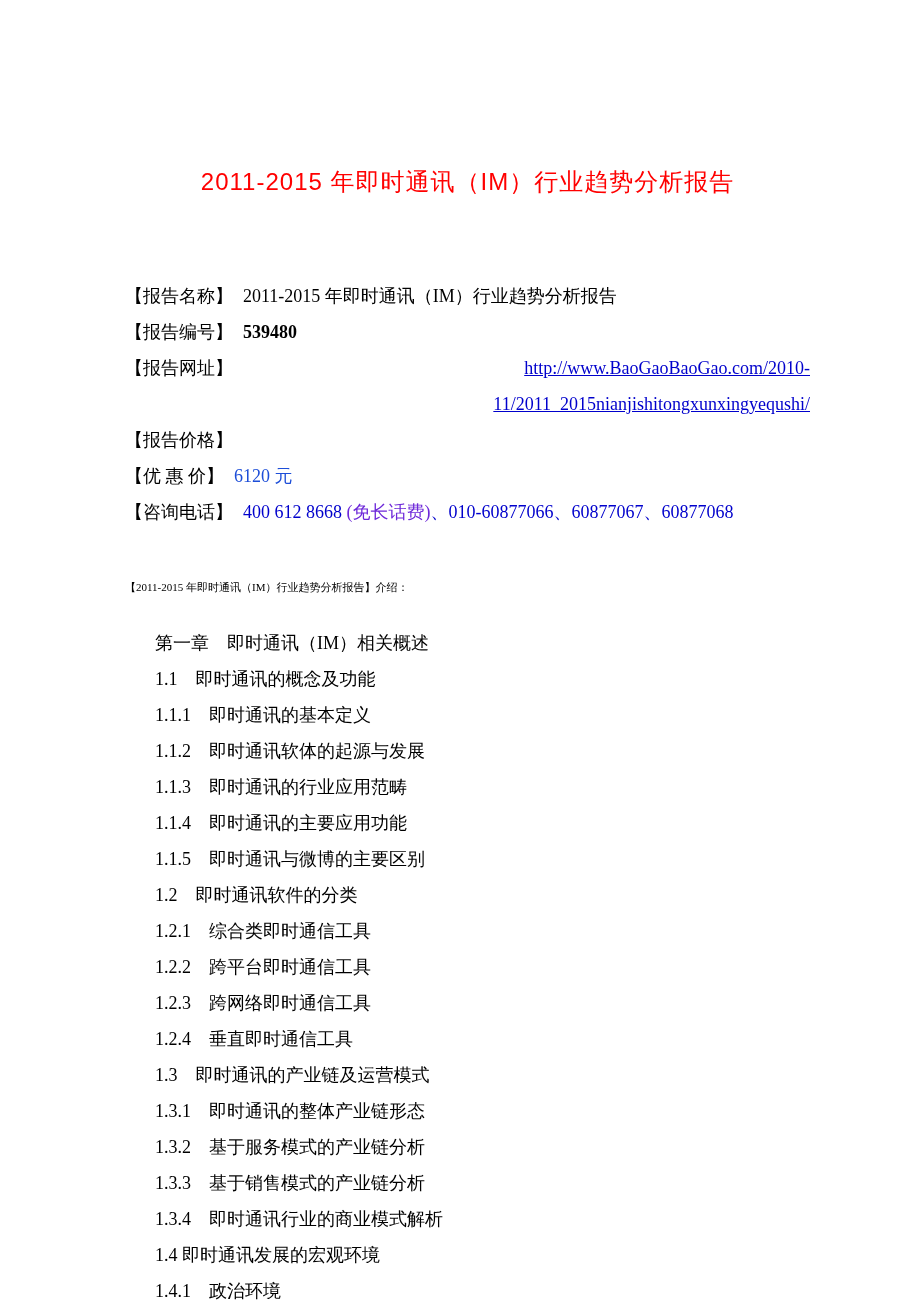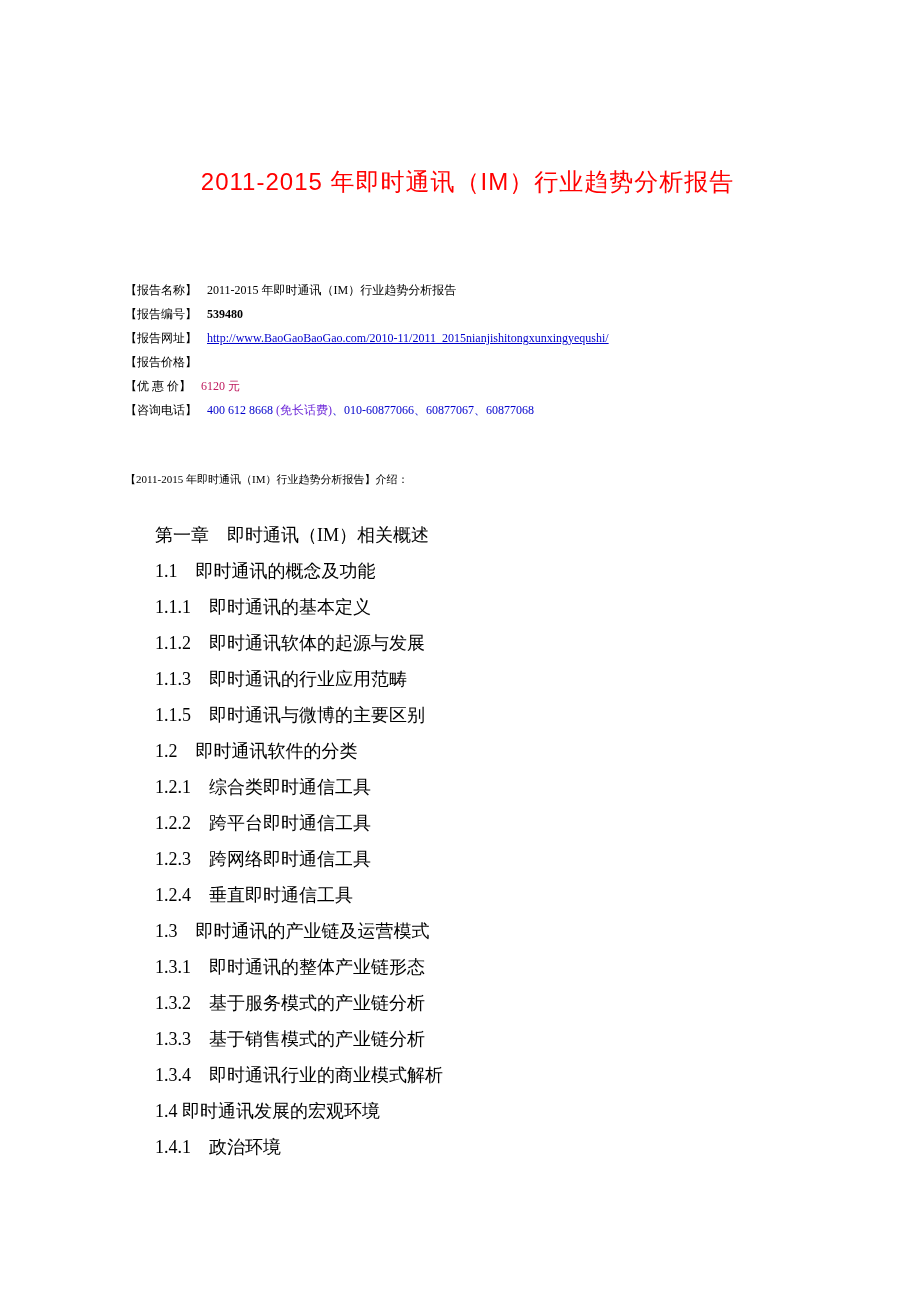--- a/index.html
+++ b/index.html
@@ -18,35 +18,35 @@
     text-align: center;
     color: #ff0000;
     font-family: "SimHei", "黑体", sans-serif;
     font-size: 24px;
     font-weight: normal;
     margin-bottom: 80px;
     letter-spacing: 1px;
   }
   .meta {
     line-height: 2.0;
-    font-size: 12px;
+    font-size: 18px;
     margin-bottom: 50px;
   }
   .meta-row {
     display: flex;
   }
   .label {
     white-space: nowrap;
     font-family: "SimSun", serif;
   }
   .value {
     margin-left: 10px;
   }
   .bold { font-weight: bold; }
-  .red { color: #be185d; }
+  .red { color: #1d4ed8; }
   .blue { color: #0000cc; }
   .link { text-decoration: underline; text-align: right; }
   .green { color: #6d28d9; }
   .intro-heading {
     font-size: 11px;
     margin-bottom: 30px;
   }
   .toc {
     line-height: 2.0;
     font-size: 18px;
@@ -91,20 +91,21 @@
   </div>
 
   <div class="intro-heading">【2011-2015 年即时通讯（IM）行业趋势分析报告】介绍：</div>
 
   <div class="toc">
     <div class="toc-item">第一章　即时通讯（IM）相关概述</div>
     <div class="toc-item">1.1　即时通讯的概念及功能</div>
     <div class="toc-item">1.1.1　即时通讯的基本定义</div>
     <div class="toc-item">1.1.2　即时通讯软体的起源与发展</div>
     <div class="toc-item">1.1.3　即时通讯的行业应用范畴</div>
+    <div class="toc-item">1.1.4　即时通讯的主要应用功能</div>
     <div class="toc-item">1.1.5　即时通讯与微博的主要区别</div>
     <div class="toc-item">1.2　即时通讯软件的分类</div>
     <div class="toc-item">1.2.1　综合类即时通信工具</div>
     <div class="toc-item">1.2.2　跨平台即时通信工具</div>
     <div class="toc-item">1.2.3　跨网络即时通信工具</div>
     <div class="toc-item">1.2.4　垂直即时通信工具</div>
     <div class="toc-item">1.3　即时通讯的产业链及运营模式</div>
     <div class="toc-item">1.3.1　即时通讯的整体产业链形态</div>
     <div class="toc-item">1.3.2　基于服务模式的产业链分析</div>
     <div class="toc-item">1.3.3　基于销售模式的产业链分析</div>

